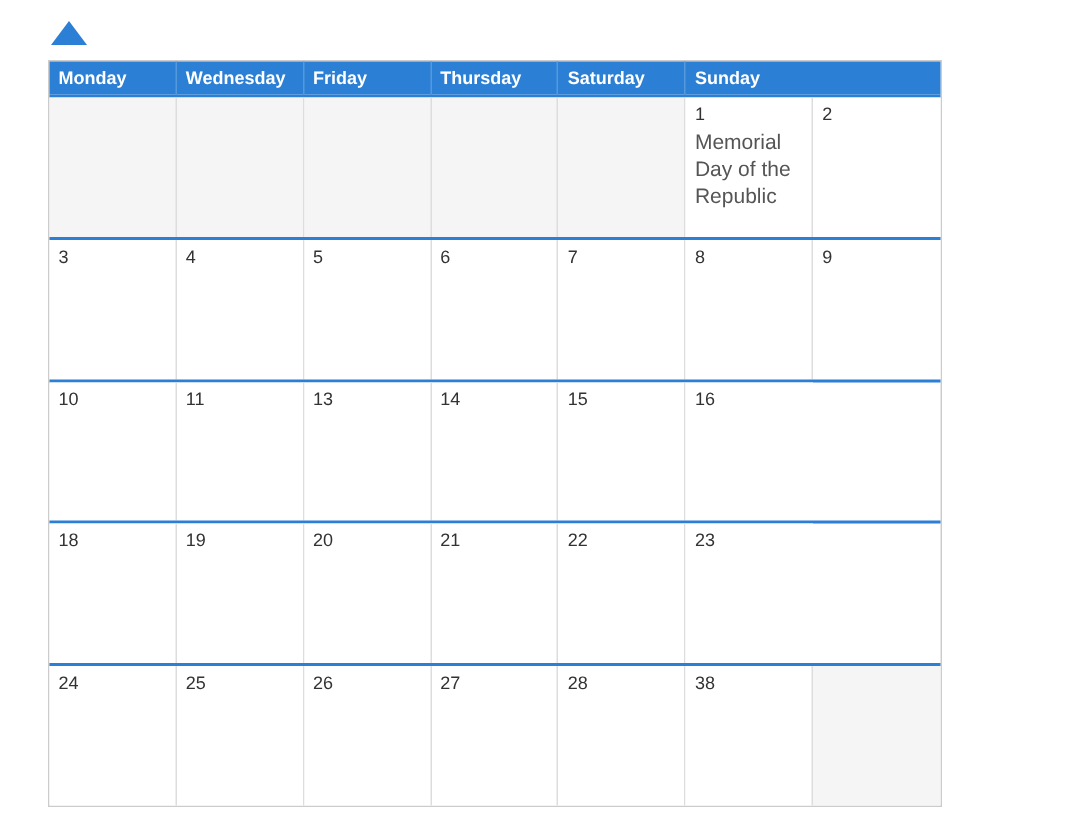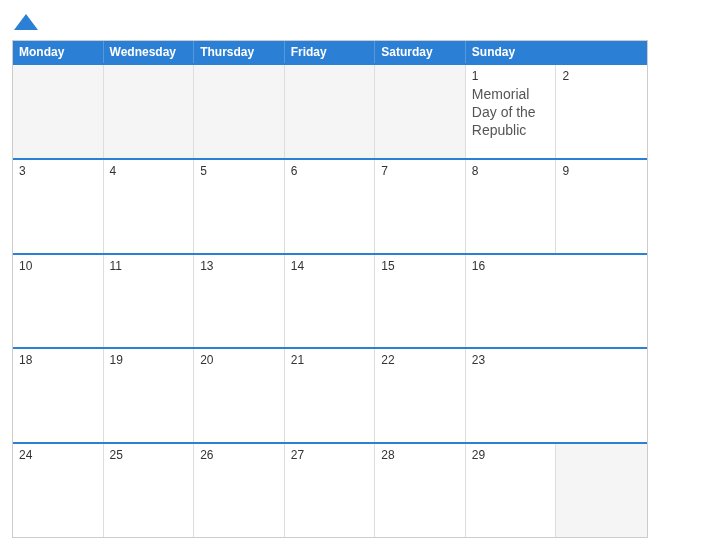--- a/index.html
+++ b/index.html
@@ -6,21 +6,21 @@
     body {
       font-family: Arial, sans-serif;
       background: #fff;
       width: 712px;
       height: 550px;
       overflow: hidden;
     }
     .page {
       width: 660px;
       height: 550px;
-      padding: 12px 12px;
+      padding: 12px 32px;
       display: flex;
       flex-direction: column;
       border-radius: 10px;
     }
     .header {
       display: flex;
       align-items: flex-start;
       justify-content: space-between;
       margin-bottom: 8px;
     }
@@ -130,22 +130,22 @@
       <span class="logo-blue"></span>
     </div>
     <div class="month-title"></div>
     <div class="country"></div>
   </div>
 
   <div class="calendar">
     <div class="cal-header-row">
     <div class="cal-header-cell">Monday</div>
         <div class="cal-header-cell">Wednesday</div>
+        <div class="cal-header-cell">Friday</div>
         <div class="cal-header-cell">Thursday</div>
-        <div class="cal-header-cell">Friday</div>
         <div class="cal-header-cell">Saturday</div>
         <div class="cal-header-cell">Sunday</div>
       </div>
     <div class="cal-body">
     <div class="cal-row">
           <div class="cal-cell empty"></div>
           <div class="cal-cell empty"></div>
           <div class="cal-cell empty"></div>
           <div class="cal-cell empty"></div>
           <div class="cal-cell empty"></div>
@@ -230,19 +230,19 @@
           <div class="cal-cell">
             <div class="day-num">26</div>
           </div>
           <div class="cal-cell">
             <div class="day-num">27</div>
           </div>
           <div class="cal-cell">
             <div class="day-num">28</div>
           </div>
           <div class="cal-cell weekend">
-            <div class="day-num">29</div>
+            <div class="day-num">38</div>
           </div>
           <div class="cal-cell empty"></div>
         </div>
       </div>
   </div>
 </div>
 
 </body></html>

